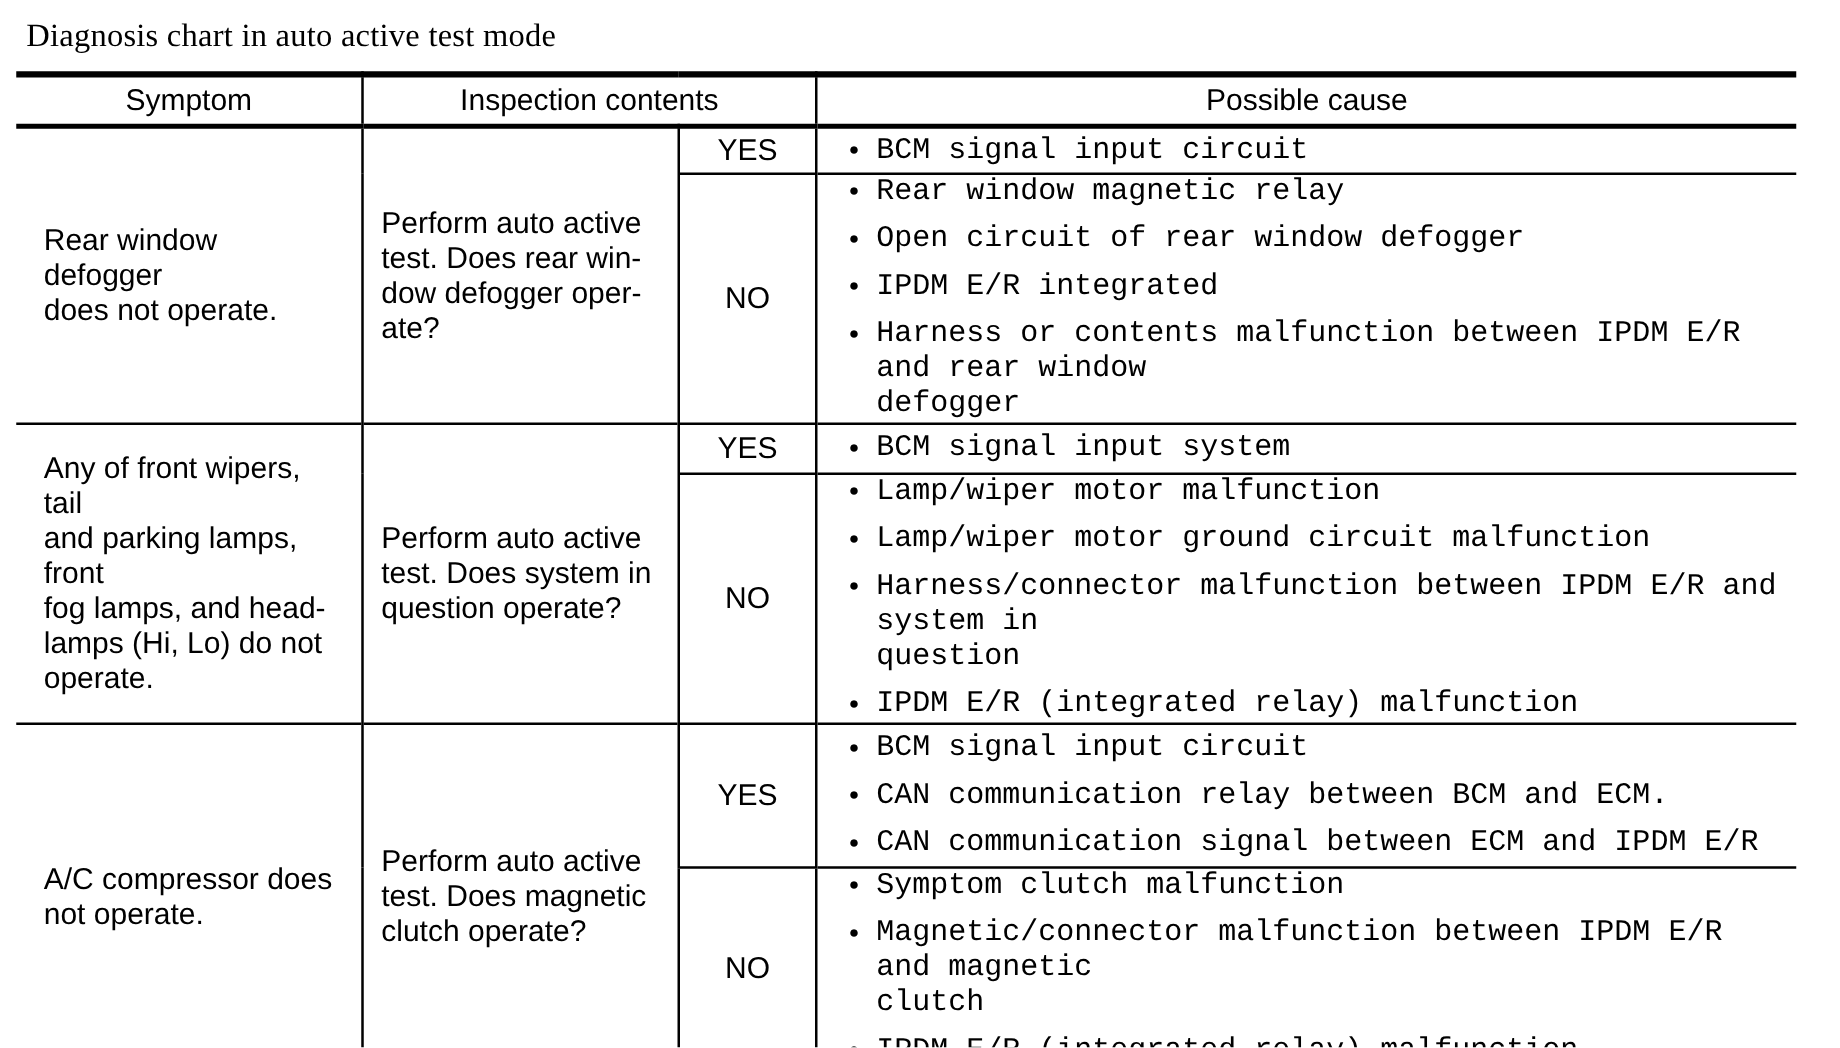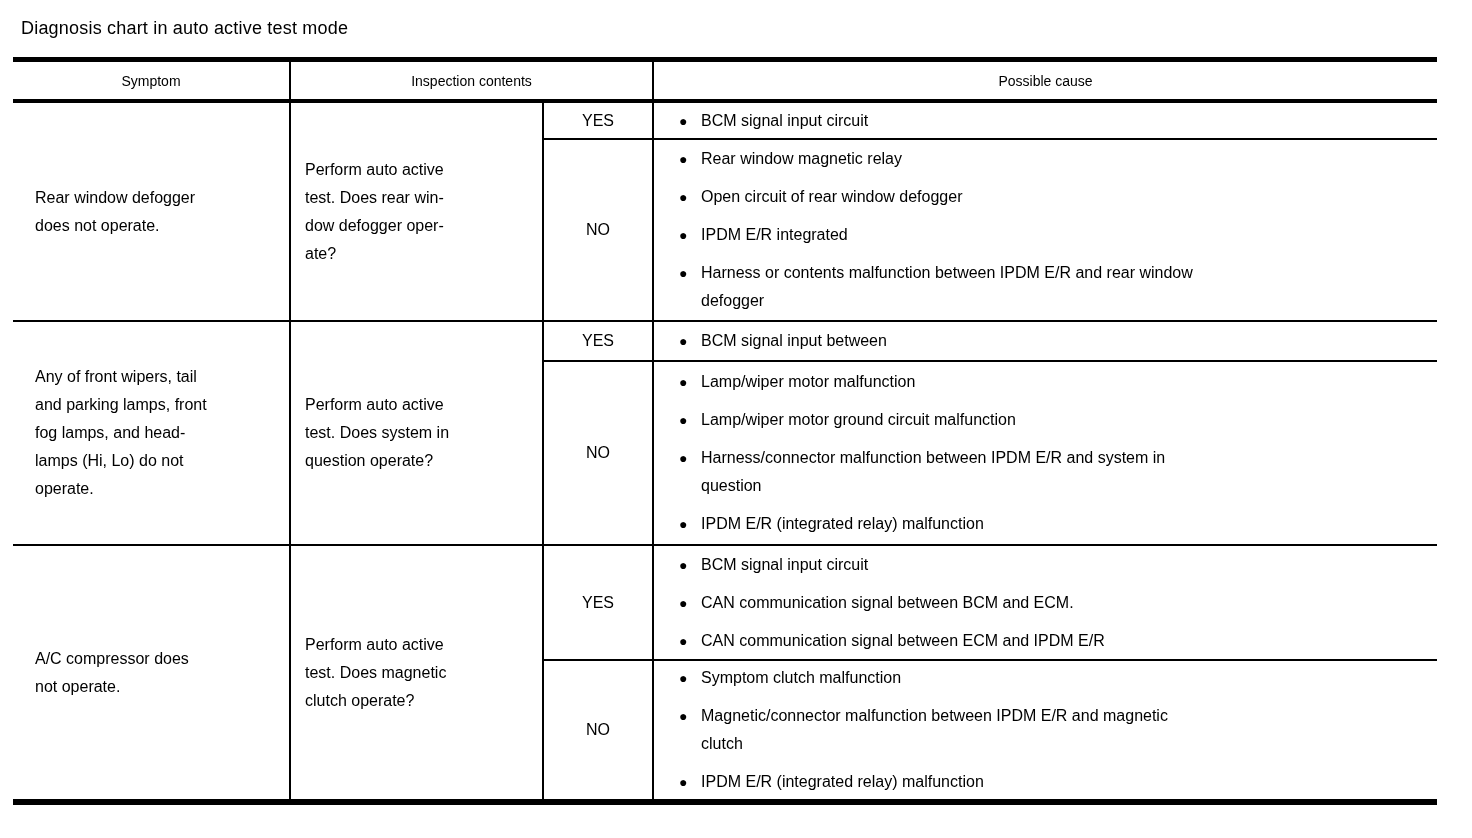--- a/index.html
+++ b/index.html
@@ -6,51 +6,52 @@
   .page {
     position:relative;
     width:1472px; height:838px;
     background:#ffffff;
     color:#000000;
     font-family:"Liberation Sans", sans-serif;
     overflow:hidden;
     box-sizing:border-box;
   }
   .title {
-    font-size:18px;
+    font-size:26px;
     font-weight:400;
     margin:13px 0 0 21px;
     line-height:31px;
     letter-spacing:0.2px;
+    font-family:Liberation Serif, serif;
   }
   table.diag {
     border-collapse:collapse;
     table-layout:fixed;
     width:1424px;
     margin:13px 0 0 13px;
     border-top:5px solid #000;
     border-bottom:6px solid #000;
   }
   col.c-sym   { width:277px; }
   col.c-insp  { width:253px; }
   col.c-yn    { width:110px; }
   col.c-cause { width:784px; }
 
   th {
     font-weight:400;
-    font-size:14px;
+    font-size:24px;
     height:37px;
     text-align:center;
     vertical-align:middle;
     padding:0;
     border-bottom:4px solid #000;
   }
   td {
     padding:0;
-    font-size:16px;
+    font-size:24px;
     line-height:28px;
     vertical-align:middle;
   }
   .bl { border-left:2px solid #000; }
 
   tr.rowstart > td, tr.sub > td { border-top:2px solid #000; }
 
   tr.r1y { height:38px; }
   tr.r1n { height:182px; }
   tr.r2y { height:40px; }
@@ -62,20 +63,21 @@
   td.insp { padding-left:14px; padding-right:4px; white-space:pre-line; }
   td.yn   { text-align:center; }
   td.cause{ padding-left:25px; padding-right:6px; }
 
   ul.causes { list-style:none; margin:0; padding:0; }
   ul.causes li {
     position:relative;
     padding-left:22px;
     white-space:pre-line;
     margin:10px 0;
+    font-family:Liberation Mono, monospace;
   }
   ul.causes li:first-child { margin-top:0; }
   ul.causes li:last-child  { margin-bottom:0; }
   ul.causes li::before {
     content:"\25CF";
     position:absolute;
     left:0; top:0;
     font-size:14px;
     line-height:28px;
   }
@@ -133,21 +135,21 @@
 and parking lamps, front
 fog lamps, and head-
 lamps (Hi, Lo) do not
 operate.</td>
       <td class="insp bl" rowspan="2">Perform auto active
 test. Does system in
 question operate?</td>
       <td class="yn bl">YES</td>
       <td class="cause bl">
         <ul class="causes">
-          <li>BCM signal input between</li>
+          <li>BCM signal input system</li>
         </ul>
       </td>
     </tr>
     <tr class="r2n sub">
       <td class="yn bl">NO</td>
       <td class="cause bl">
         <ul class="causes">
           <li>Lamp/wiper motor malfunction</li>
           <li>Lamp/wiper motor ground circuit malfunction</li>
           <li>Harness/connector malfunction between IPDM E/R and system in
@@ -160,21 +162,21 @@
     <tr class="r3y rowstart">
       <td class="sym" rowspan="2">A/C compressor does
 not operate.</td>
       <td class="insp bl" rowspan="2">Perform auto active
 test. Does magnetic
 clutch operate?</td>
       <td class="yn bl">YES</td>
       <td class="cause bl">
         <ul class="causes">
           <li>BCM signal input circuit</li>
-          <li>CAN communication signal between BCM and ECM.</li>
+          <li>CAN communication relay between BCM and ECM.</li>
           <li>CAN communication signal between ECM and IPDM E/R</li>
         </ul>
       </td>
     </tr>
     <tr class="r3n sub">
       <td class="yn bl">NO</td>
       <td class="cause bl">
         <ul class="causes">
           <li>Symptom clutch malfunction</li>
           <li>Magnetic/connector malfunction between IPDM E/R and magnetic

